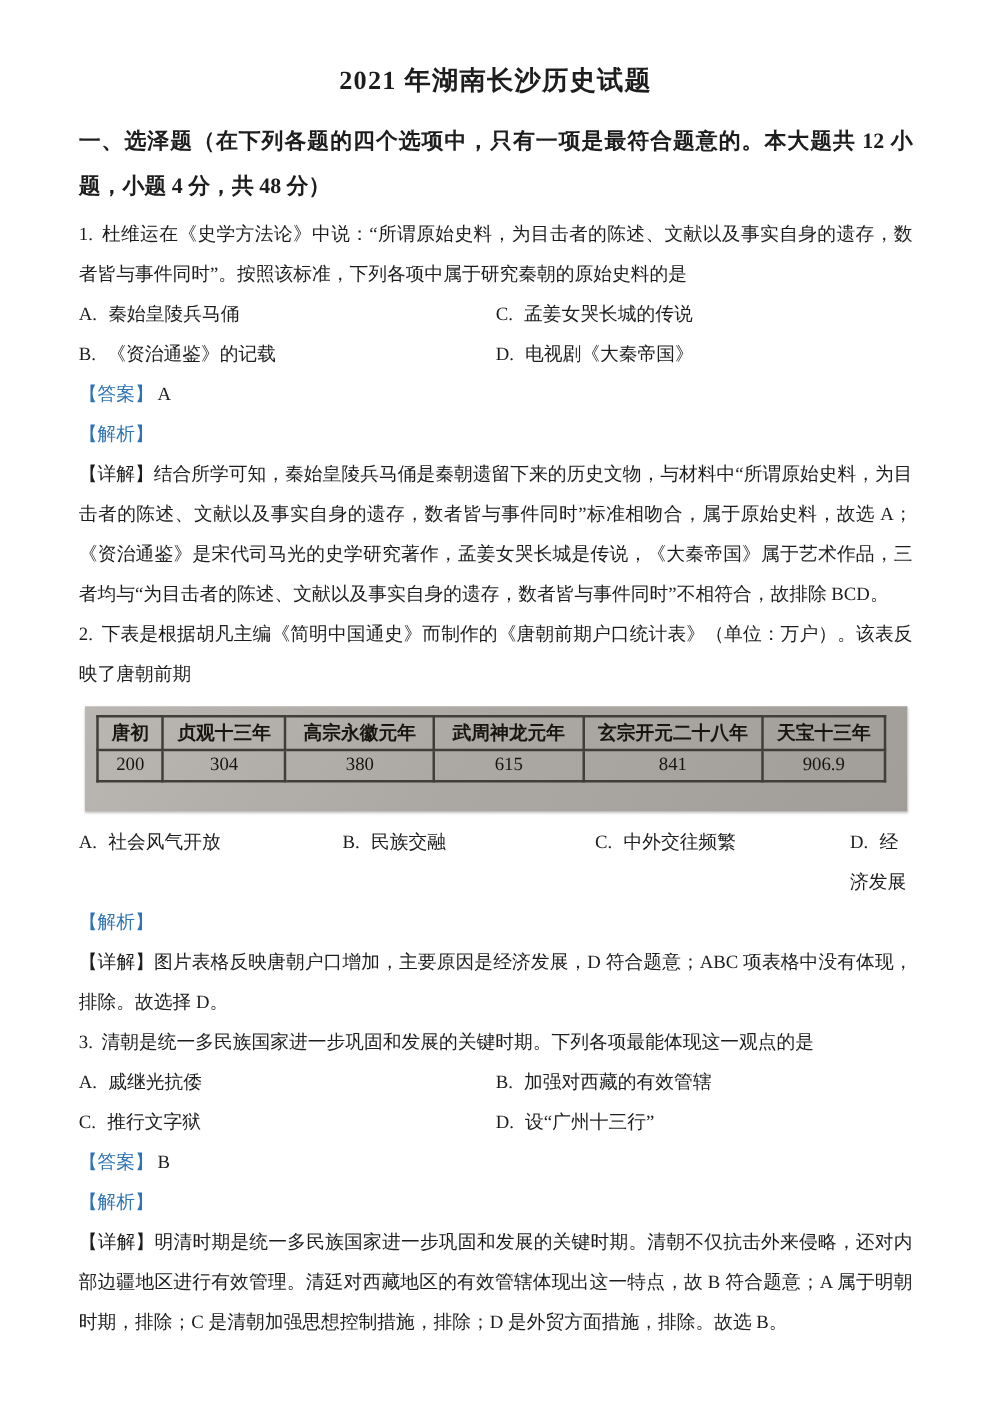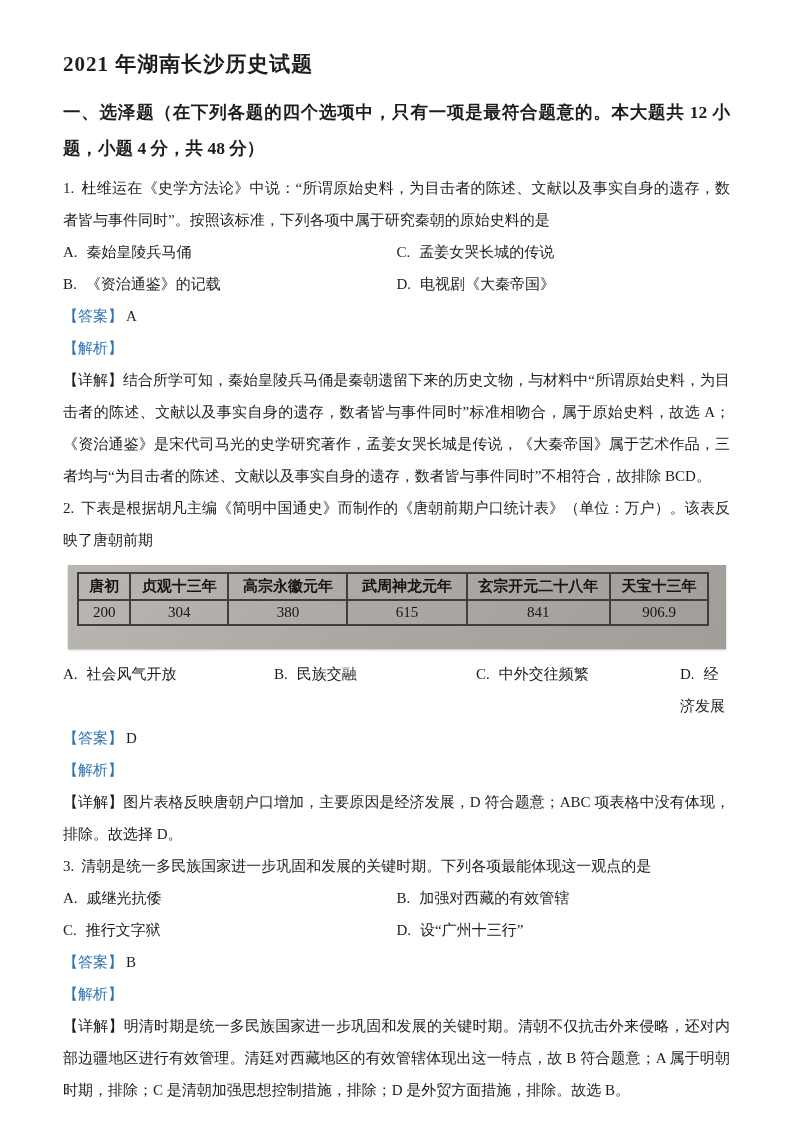--- a/index.html
+++ b/index.html
@@ -8,21 +8,21 @@
     width:793px; height:1122px;
     margin:0 auto;
     background:#ffffff;
     box-sizing:border-box;
     padding:50px 63px 0 63px;
     font-family:"Liberation Serif","DejaVu Serif",serif;
     color:#1d1d1d;
     overflow:hidden;
   }
   .doc-title {
-    text-align:left;
+    text-align:center;
     font-size:21px;
     font-weight:bold;
     margin:0 0 16px 0;
     letter-spacing:1px;
   }
   .section-heading {
     font-size:17.5px;
     font-weight:bold;
     line-height:36px;
     text-align:justify;
@@ -129,21 +129,20 @@
       </tbody>
         </table>
     </div>
 
     <div class="opts-4">
       <span class="opt"><span class="opt-label">A.</span><span>社会风气开放</span></span>
       <span class="opt"><span class="opt-label">B.</span><span>民族交融</span></span>
       <span class="opt"><span class="opt-label">C.</span><span>中外交往频繁</span></span>
       <span class="opt"><span class="opt-label">D.</span><span>经济发展</span></span>
     </div>
-    <p class="answer-line"><span class="blue-label">【答案】</span><span class="answer-letter">D</span></p>
     <p class="analysis-line"><span class="blue-label">【解析】</span></p>
     <p class="body-line detail-para"><span>【详解】</span><span>图片表格反映唐朝户口增加，主要原因是经济发展，D 符合题意；ABC 项表格中没有体现，排除。故选择 D。</span></p>
   </div>
 
   <div>
     <p class="body-line"><span class="q-number">3.</span><span>清朝是统一多民族国家进一步巩固和发展的关键时期。下列各项最能体现这一观点的是</span></p>
     <div class="opts-2">
       <span class="opt"><span class="opt-label">A.</span><span>戚继光抗倭</span></span>
       <span class="opt"><span class="opt-label">B.</span><span>加强对西藏的有效管辖</span></span>
       <span class="opt"><span class="opt-label">C.</span><span>推行文字狱</span></span>

